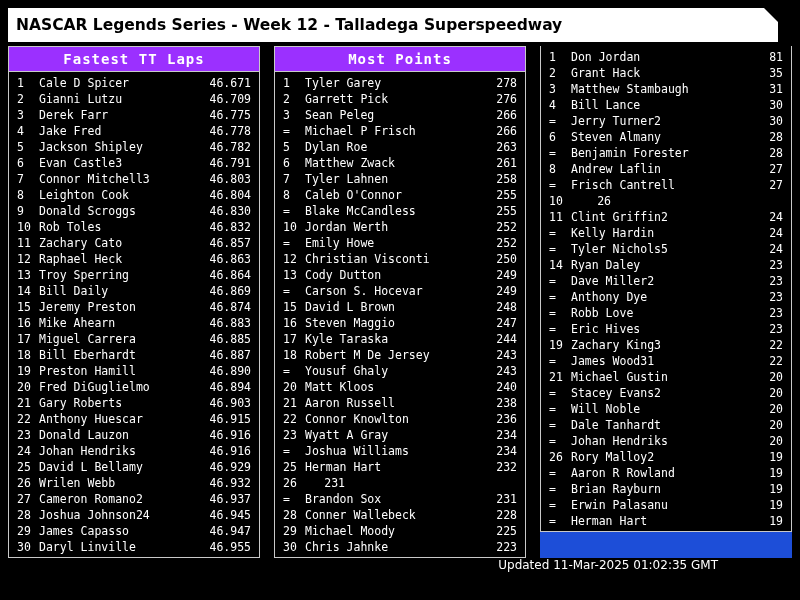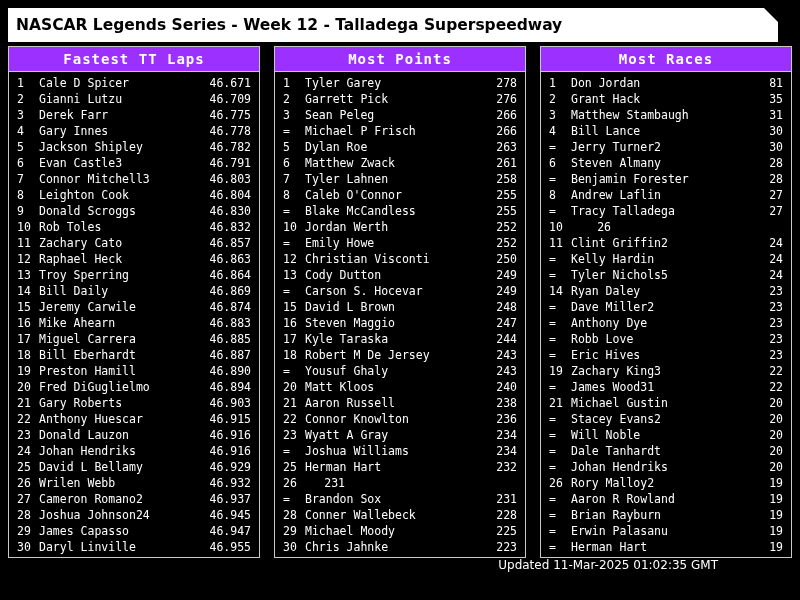--- a/index.html
+++ b/index.html
@@ -151,21 +151,21 @@
             <span class="name">Gianni Lutzu</span>
             <span class="val">46.709</span>
           </div>
         <div class="row">
             <span class="pos">3</span>
             <span class="name">Derek Farr</span>
             <span class="val">46.775</span>
           </div>
         <div class="row">
             <span class="pos">4</span>
-            <span class="name">Gary Innes</span>
+            <span class="name">Jake Fred</span>
             <span class="val">46.778</span>
           </div>
         <div class="row">
             <span class="pos">5</span>
             <span class="name">Jackson Shipley</span>
             <span class="val">46.782</span>
           </div>
         <div class="row">
             <span class="pos">6</span>
             <span class="name">Evan Castle3</span>
@@ -206,21 +206,21 @@
             <span class="name">Troy Sperring</span>
             <span class="val">46.864</span>
           </div>
         <div class="row">
             <span class="pos">14</span>
             <span class="name">Bill Daily</span>
             <span class="val">46.869</span>
           </div>
         <div class="row">
             <span class="pos">15</span>
-            <span class="name">Jeremy Carwile</span>
+            <span class="name">Jeremy Preston</span>
             <span class="val">46.874</span>
           </div>
         <div class="row">
             <span class="pos">16</span>
             <span class="name">Mike Ahearn</span>
             <span class="val">46.883</span>
           </div>
         <div class="row">
             <span class="pos">17</span>
             <span class="name">Miguel Carrera</span>
@@ -445,23 +445,20 @@
           </div>
         <div class="row">
             <span class="pos">30</span>
             <span class="name">Chris Jahnke</span>
             <span class="val">223</span>
           </div>
       </div>
     </div>
 
     <div class="col races">
-      <div class="col-header">
-        <span class="hdr-text">Most Races</span>
-      </div>
       <div class="col-body">
         <div class="row">
             <span class="pos">1</span>
             <span class="name">Don Jordan</span>
             <span class="val">81</span>
           </div>
         <div class="row">
             <span class="pos">2</span>
             <span class="name">Grant Hack</span>
             <span class="val">35</span>
@@ -491,21 +488,21 @@
             <span class="name">Benjamin Forester</span>
             <span class="val">28</span>
           </div>
         <div class="row">
             <span class="pos">8</span>
             <span class="name">Andrew Laflin</span>
             <span class="val">27</span>
           </div>
         <div class="row">
             <span class="pos">=</span>
-            <span class="name">Tracy Talladega</span>
+            <span class="name">Frisch Cantrell</span>
             <span class="val">27</span>
           </div>
         <div class="row">
             <span class="pos">10</span>
             <span class="val">26</span>
           </div>
         <div class="row">
             <span class="pos">11</span>
             <span class="name">Clint Griffin2</span>
             <span class="val">24</span>

